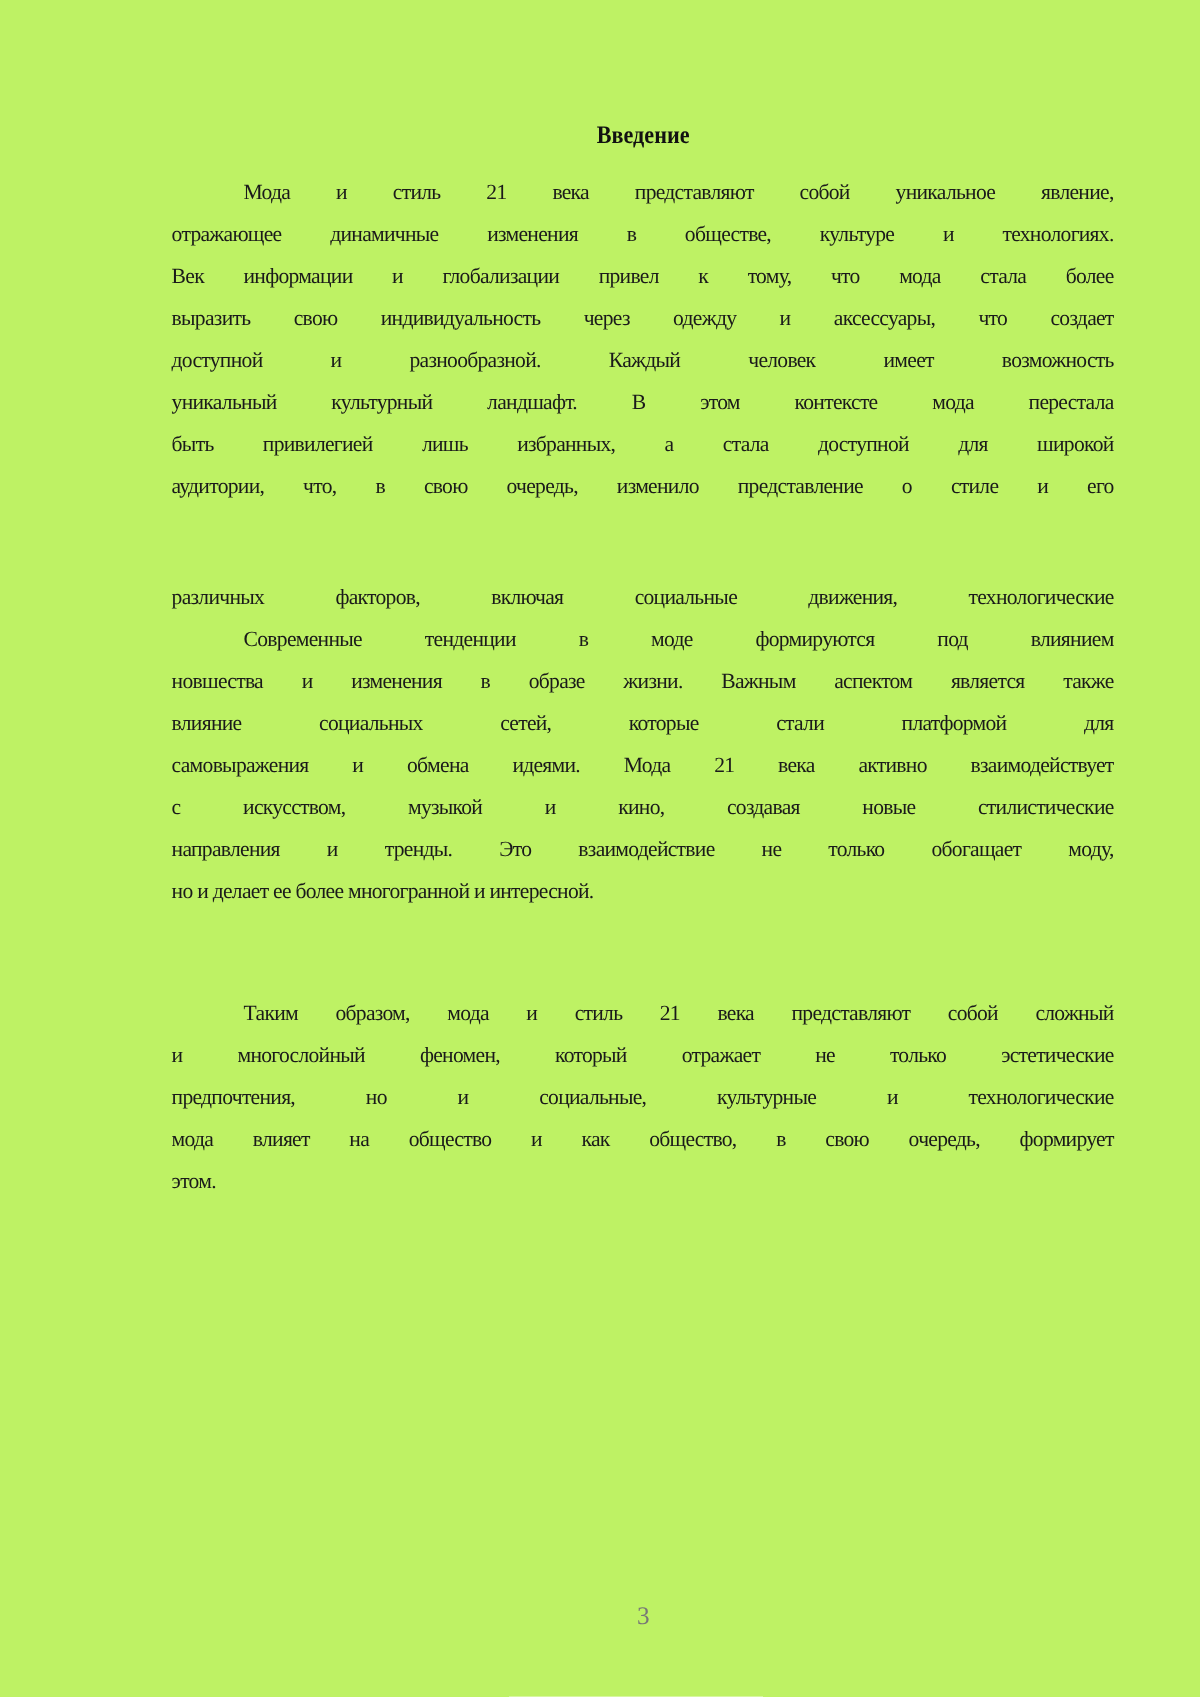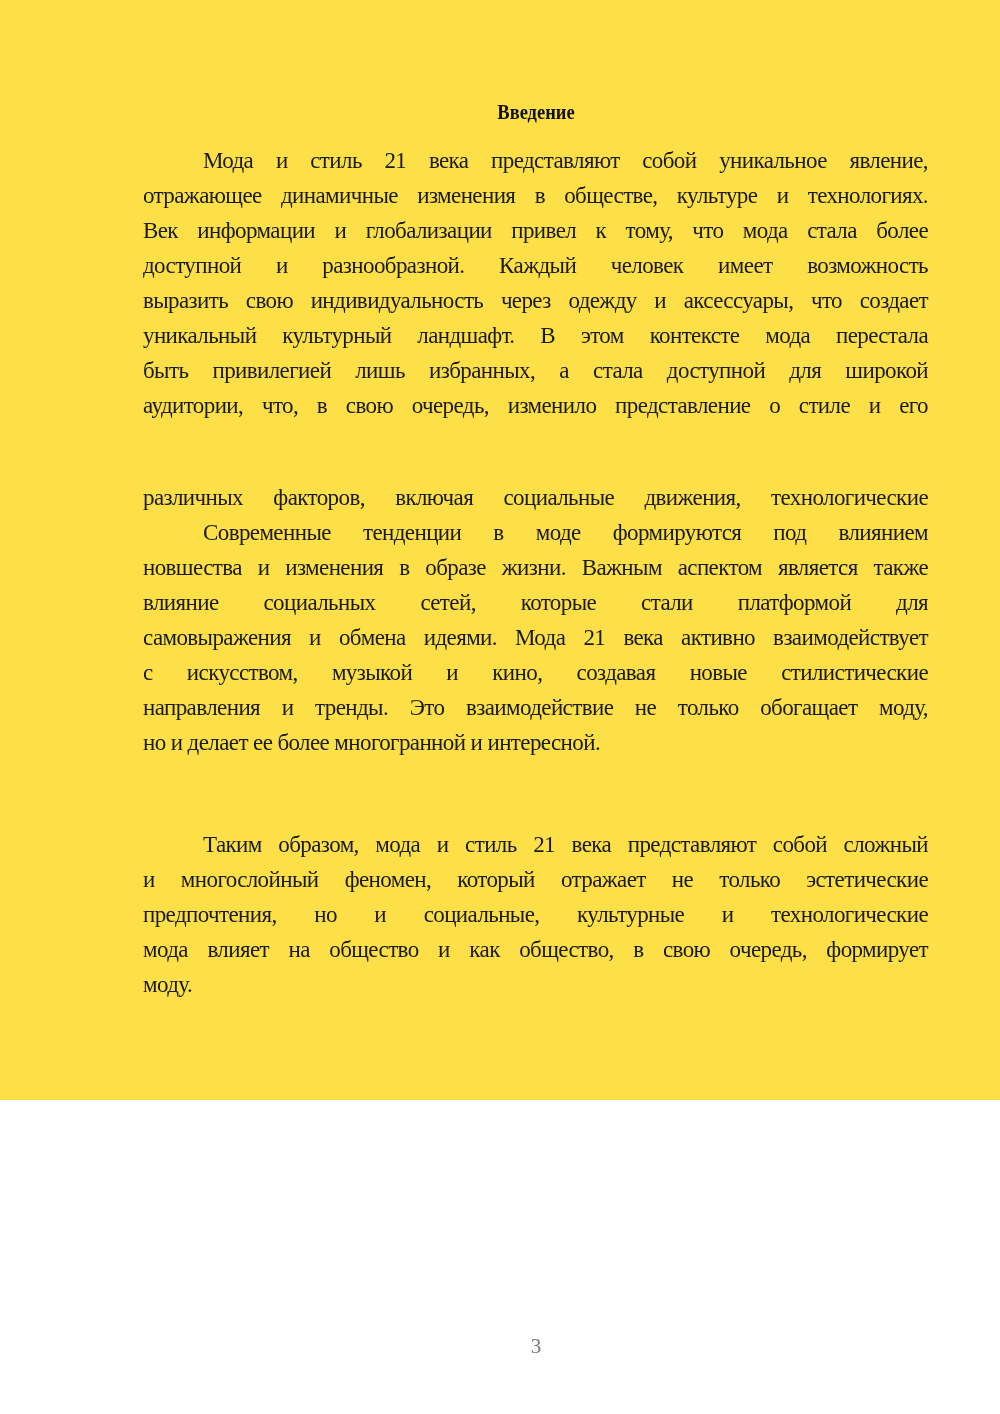--- a/index.html
+++ b/index.html
@@ -12,22 +12,22 @@
     height: 1414px;
     position: relative;
     overflow: hidden;
     font-family: "Liberation Serif", serif;
     color: #1a1a1a;
   }
   .page {
     position: absolute;
     left: 0; top: 0;
     width: 1000px;
-    height: 1100px;
-    background: #fde047;
+    height: 1414px;
+    background: #bef264;
     text-decoration: underline;
   }
   .title {
     position: absolute;
     top: 98px;
     left: 0;
     width: 1072px;
     text-align: center;
     font-weight: bold;
     font-size: 21px;
@@ -38,21 +38,21 @@
   }
   .para {
     position: absolute;
     left: 143px;
     width: 785px;
   }
   .line {
     display: block;
     height: 35px;
     line-height: 35px;
-    font-size: 23px;
+    font-size: 18px;
     white-space: nowrap;
     text-align: justify;
     text-align-last: justify;
     letter-spacing: -0.6px;
     word-spacing: 0px;
   }
   .line.last {
     text-align-last: left;
   }
   .line.indent {
@@ -73,22 +73,22 @@
 <body>
 
 <div class="page">
 
   <div class="title">Введение</div>
 
   <div class="para" style="top:143px;">
     <span class="line indent" style="display: block; text-align: justify; text-align-last: justify;">Мода и стиль 21 века представляют собой уникальное явление,</span>
     <span class="line" style="display: block; text-align: justify; text-align-last: justify;">отражающее динамичные изменения в обществе, культуре и технологиях.</span>
     <span class="line" style="display: block; text-align: justify; text-align-last: justify;">Век информации и глобализации привел к тому, что мода стала более</span>
+    <span class="line" style="display: block; text-align: justify; text-align-last: justify;">выразить свою индивидуальность через одежду и аксессуары, что создает</span>
     <span class="line" style="display: block; text-align: justify; text-align-last: justify;">доступной и разнообразной. Каждый человек имеет возможность</span>
-    <span class="line" style="display: block; text-align: justify; text-align-last: justify;">выразить свою индивидуальность через одежду и аксессуары, что создает</span>
     <span class="line" style="display: block; text-align: justify; text-align-last: justify;">уникальный культурный ландшафт. В этом контексте мода перестала</span>
     <span class="line" style="display: block; text-align: justify; text-align-last: justify;">быть привилегией лишь избранных, а стала доступной для широкой</span>
     <span class="line" style="display: block; text-align: justify; text-align-last: justify;">аудитории, что, в свою очередь, изменило представление о стиле и его</span>
   </div>
 
   <div class="para" style="top:480px;">
     <span class="line" style="display: block; text-align: justify; text-align-last: justify;">различных факторов, включая социальные движения, технологические</span>
     <span class="line indent" style="display: block; text-align: justify; text-align-last: justify;">Современные тенденции в моде формируются под влиянием</span>
     <span class="line" style="display: block; text-align: justify; text-align-last: justify;">новшества и изменения в образе жизни. Важным аспектом является также</span>
     <span class="line" style="display: block; text-align: justify; text-align-last: justify;">влияние социальных сетей, которые стали платформой для</span>
@@ -96,17 +96,17 @@
     <span class="line" style="display: block; text-align: justify; text-align-last: justify;">с искусством, музыкой и кино, создавая новые стилистические</span>
     <span class="line" style="display: block; text-align: justify; text-align-last: justify;">направления и тренды. Это взаимодействие не только обогащает моду,</span>
     <span class="line last" style="display: block; text-align: left; text-align-last: left;">но и делает ее более многогранной и интересной.</span>
   </div>
 
   <div class="para" style="top:827px;">
     <span class="line indent" style="display: block; text-align: justify; text-align-last: justify;">Таким образом, мода и стиль 21 века представляют собой сложный</span>
     <span class="line" style="display: block; text-align: justify; text-align-last: justify;">и многослойный феномен, который отражает не только эстетические</span>
     <span class="line" style="display: block; text-align: justify; text-align-last: justify;">предпочтения, но и социальные, культурные и технологические</span>
     <span class="line" style="display: block; text-align: justify; text-align-last: justify;">мода влияет на общество и как общество, в свою очередь, формирует</span>
-    <span class="line last" style="display: block; text-align: left; text-align-last: left;">моду.</span>
+    <span class="line last" style="display: block; text-align: left; text-align-last: left;">этом.</span>
   </div>
 
   <div class="page-number">3</div>
 </div>
 
 </body></html>

